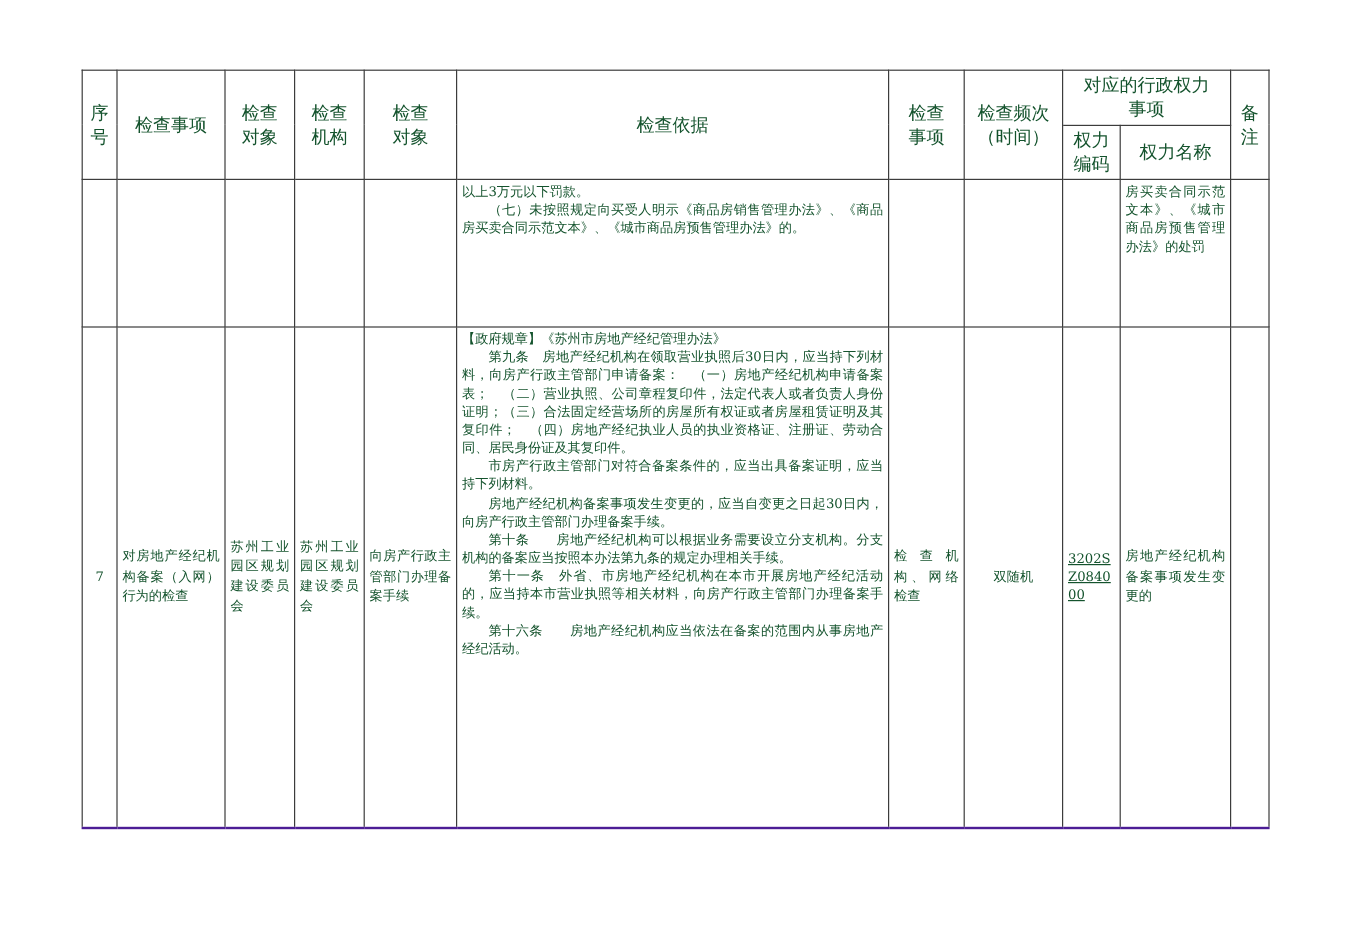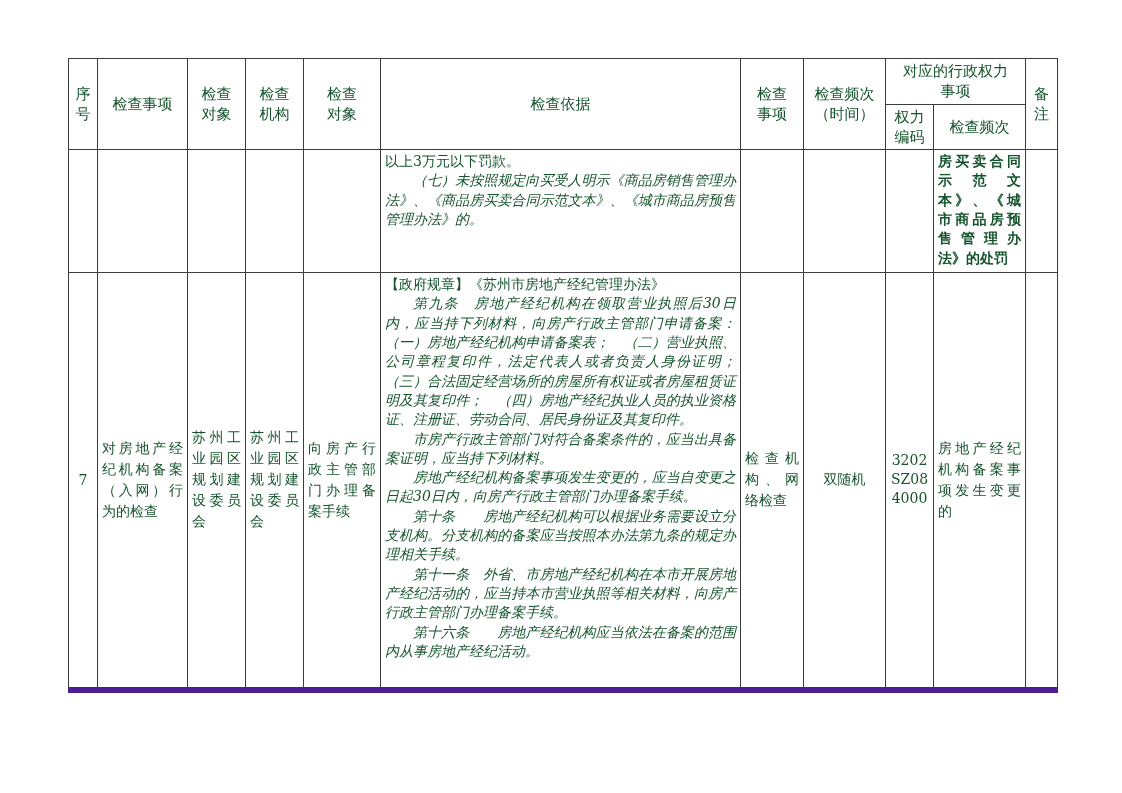--- a/index.html
+++ b/index.html
@@ -6,33 +6,33 @@
   .page{position:relative;width:1122px;height:793px;background:#ffffff;overflow:hidden;}
   table.doc{border-collapse:collapse;table-layout:fixed;width:989px;margin:58px 0 0 68px;}
   table.doc th, table.doc td{border:1px solid #3c3c3c;padding:2px 4px;overflow:hidden;color:#14532d;}
   thead th{
     font-family:"DejaVu Sans","Liberation Sans",sans-serif;
     font-weight:normal;font-size:15px;line-height:1.35;
     text-align:center;vertical-align:middle;
   }
   tbody td{
     font-family:"DejaVu Serif","Liberation Serif",serif;
-    font-size:14px;vertical-align:middle;
+    font-size:11px;vertical-align:middle;
   }
   .w2{display:inline-block;width:2em;}
   .w7{display:inline-block;width:7em;}
   .basis{vertical-align:top;text-align:justify;line-height:1.38;padding:2px 7px;}
   .basis p{margin:0;}
-  .basis p.ind{text-indent:2em;font-style:italic;}
+  .basis p.ind{text-indent:2em;}
   .jc{text-align:justify;line-height:1.5;padding:2px 5px;}
-  .tight{line-height:1.38;font-weight:bold;}
+  .tight{line-height:1.38;}
   .top{vertical-align:top;}
   .ctr{text-align:center;}
-  .code{word-break:break-all;text-align:center;line-height:1.38;padding:2px 4px;}
-  tbody tr.last td{border-bottom:6px solid #4c1d95;}
+  .code{word-break:break-all;line-height:1.38;padding:2px 4px;text-decoration:underline;}
+  tbody tr.last td{border-bottom:2px solid #4c1d95;}
 </style>
 </head>
 <body>
 
 <div class="page">
   <table class="doc">
     <colgroup>
       <col style="width:29px">
         <col style="width:90px">
         <col style="width:58px">
@@ -53,21 +53,21 @@
         <th rowspan="2"><span class="w2">检查机构</span></th>
         <th rowspan="2"><span class="w2">检查对象</span></th>
         <th rowspan="2"><span>检查依据</span></th>
         <th rowspan="2"><span class="w2">检查事项</span></th>
         <th rowspan="2"><span>检查频次（时间）</span></th>
         <th colspan="2"><span class="w7">对应的行政权力事项</span></th>
         <th rowspan="2"><span>备注</span></th>
       </tr>
       <tr style="height:40px">
         <th><span class="w2">权力编码</span></th>
-        <th><span>检查频次</span></th>
+        <th><span>权力名称</span></th>
       </tr>
     </thead>
     <tbody>
       <tr style="height:123px">
         <td class="ctr"></td>
         <td class="jc"></td>
         <td class="jc"></td>
         <td class="jc"></td>
         <td class="jc"></td>
         <td class="basis">

